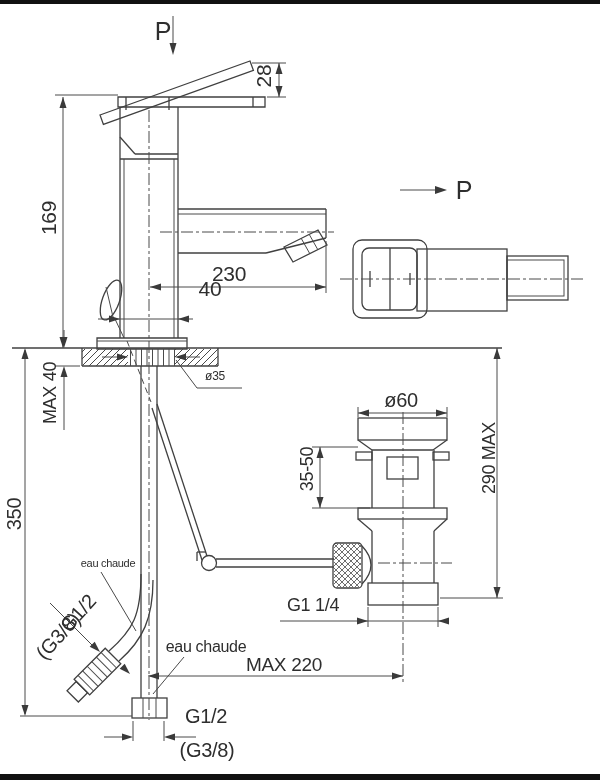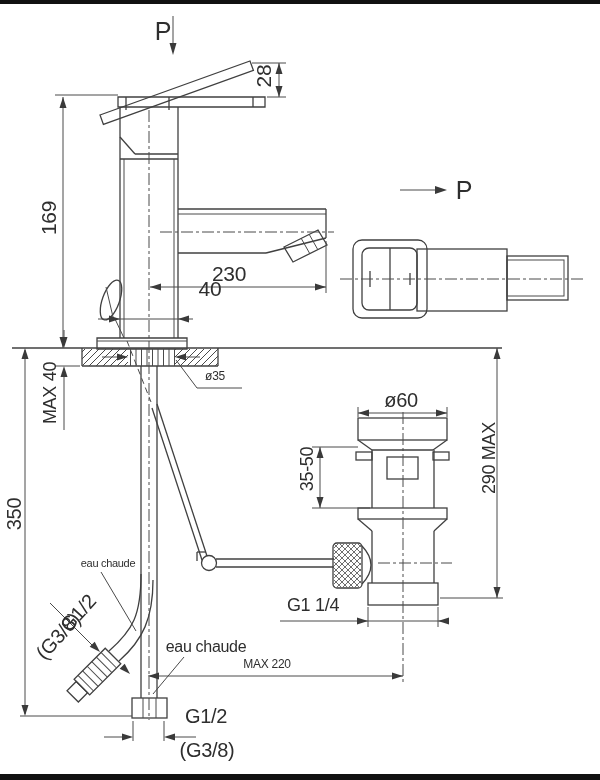--- a/index.html
+++ b/index.html
@@ -268,17 +268,17 @@
 <div class="lbl" style="left:215px;top:376px;font-size:12px">ø35</div>
 <div class="lbl r90" style="left:14px;top:514px;font-size:20px">350</div>
 <div class="lbl" style="left:401px;top:400px;font-size:20px">ø60</div>
 <div class="lbl r90" style="left:307px;top:469px;font-size:18px">35-50</div>
 <div class="lbl r90" style="left:489px;top:458px;font-size:18px">290 MAX</div>
 <div class="lbl" style="left:108px;top:563px;font-size:11px">eau chaude</div>
 <div class="lbl r48" style="left:78px;top:613px;font-size:20px">G1/2</div>
 <div class="lbl r48" style="left:58px;top:636px;font-size:20px">(G3/8)</div>
 <div class="lbl" style="left:206px;top:647px;font-size:16px">eau chaude</div>
 <div class="lbl" style="left:313px;top:605px;font-size:18px">G1 1/4</div>
-<div class="lbl" style="left:267px;top:664px;font-size:12px">MAX 220</div>
+<div class="lbl" style="left:284px;top:664px;font-size:19px">MAX 220</div>
 <div class="lbl" style="left:206px;top:716px;font-size:20px">G1/2</div>
 <div class="lbl" style="left:207px;top:750px;font-size:20px">(G3/8)</div>
 
 </div>
 
 </body></html>

